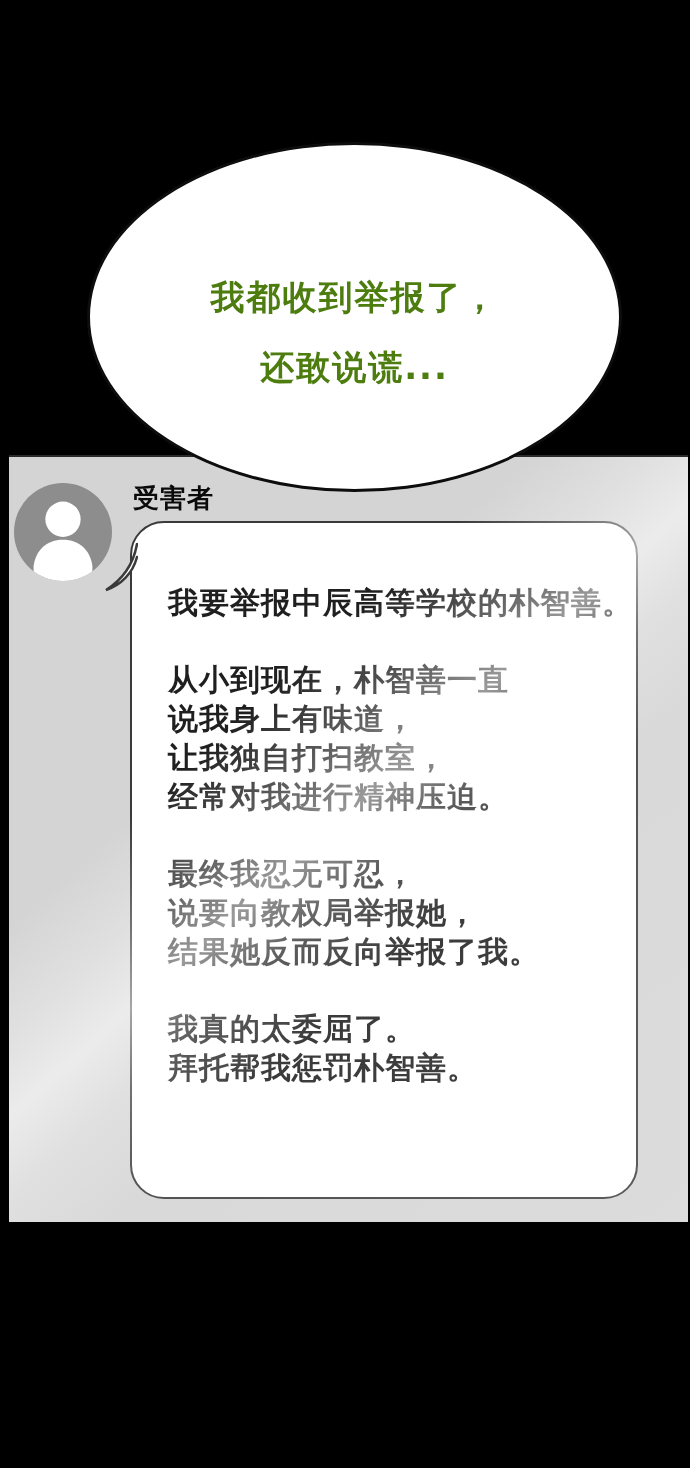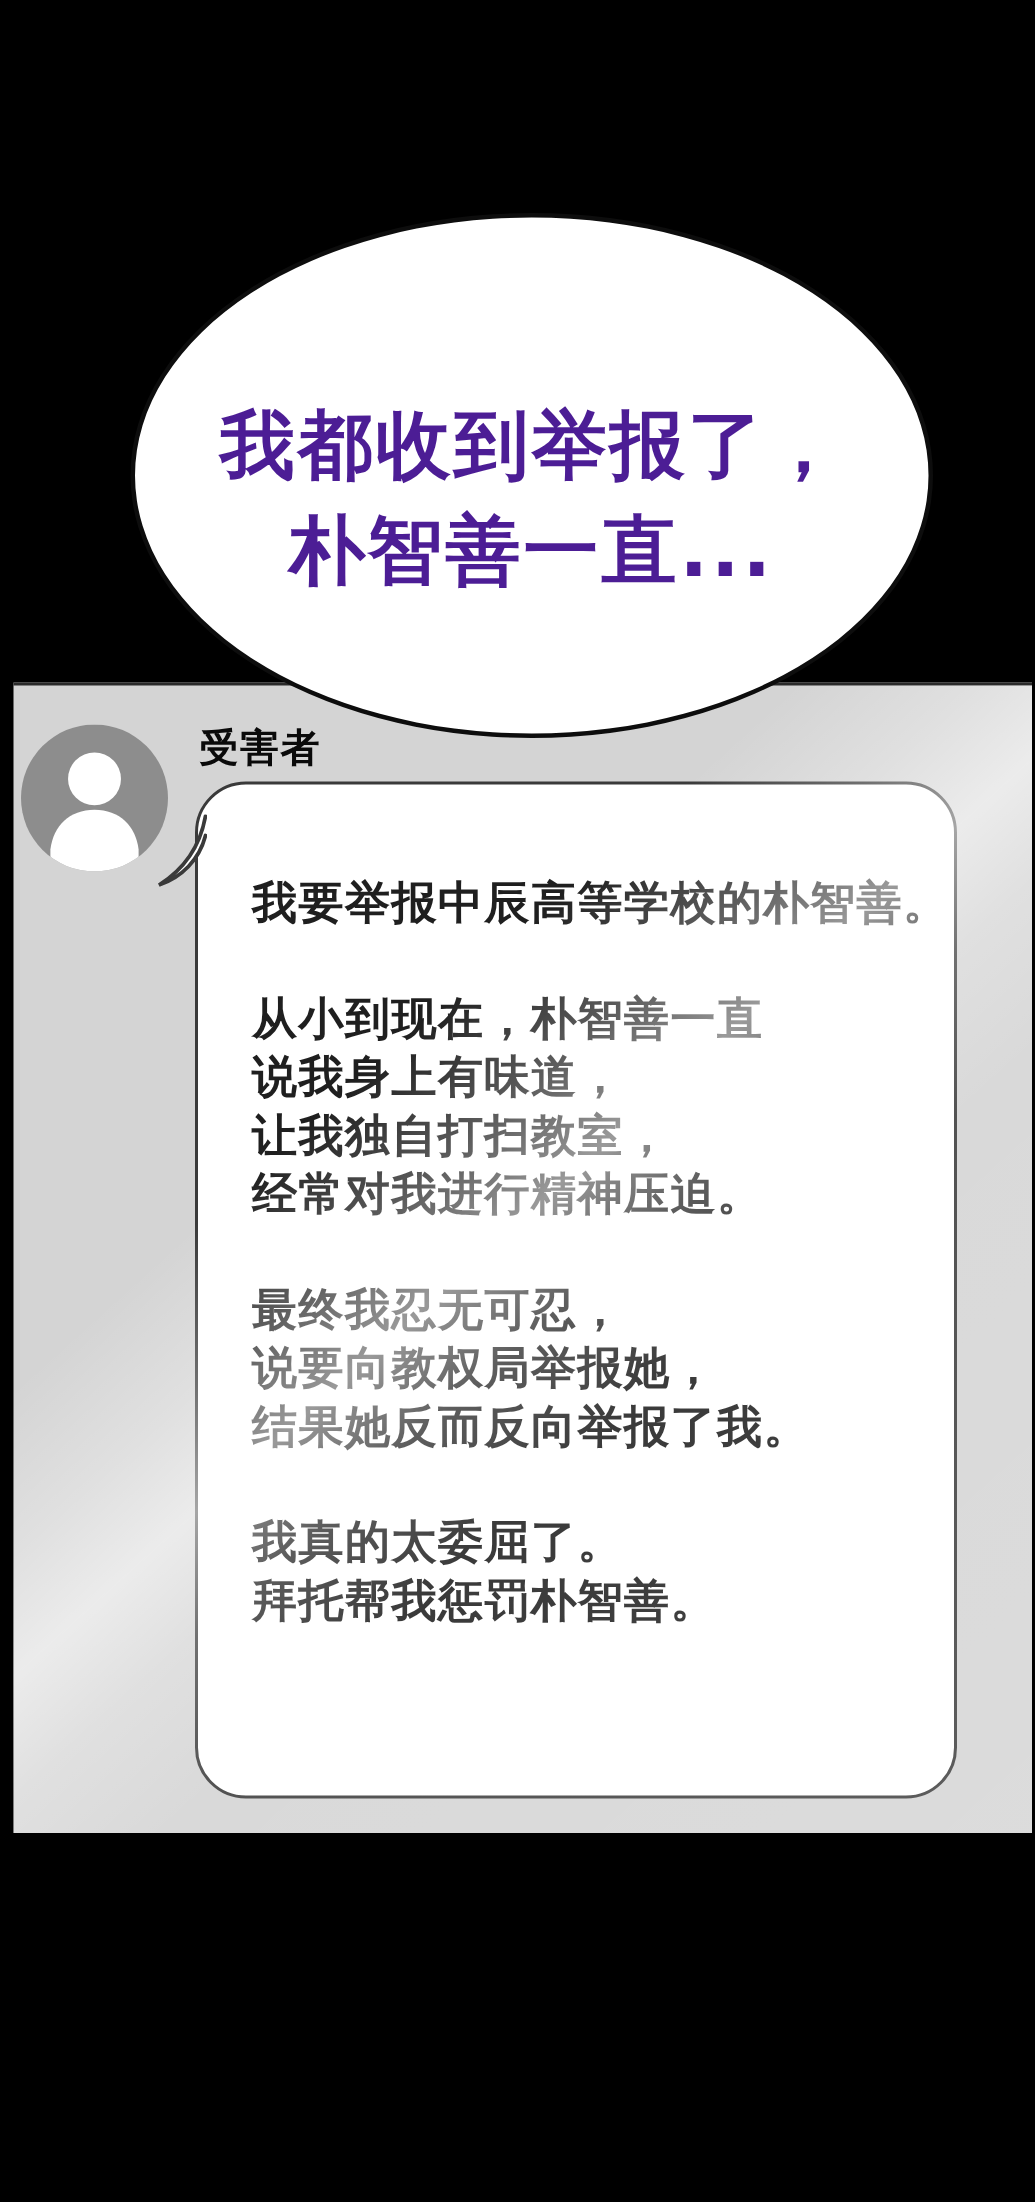--- a/index.html
+++ b/index.html
@@ -23,25 +23,25 @@
     border-radius: 50%;
     z-index: 2;
     box-sizing: border-box;
     display: flex;
     align-items: center;
     justify-content: center;
   }
   .speech-text {
     padding-top: 30px;
     text-align: center;
-    font-size: 50px;
+    font-size: 34px;
     line-height: 70px;
     font-weight: bold;
     letter-spacing: 2px;
-    color: #4c1d95;
+    color: #4d7c0f;
     white-space: nowrap;
   }
   .speech-text span { display: block; }
 
   
   .panel {
     position: absolute;
     left: 9px; top: 455px;
     width: 679px; height: 767px;
     background: #d4d4d4;
@@ -160,17 +160,17 @@
           </p>
         </div>
     </div>
 
     <div class="glare"></div>
   </div>
 
   <div class="speech-ellipse">
     <div class="speech-text">
       <span>我都收到举报了，</span>
-      <span>朴智善一直...</span>
+      <span>还敢说谎...</span>
     </div>
   </div>
 
 </div>
 
 </body></html>

